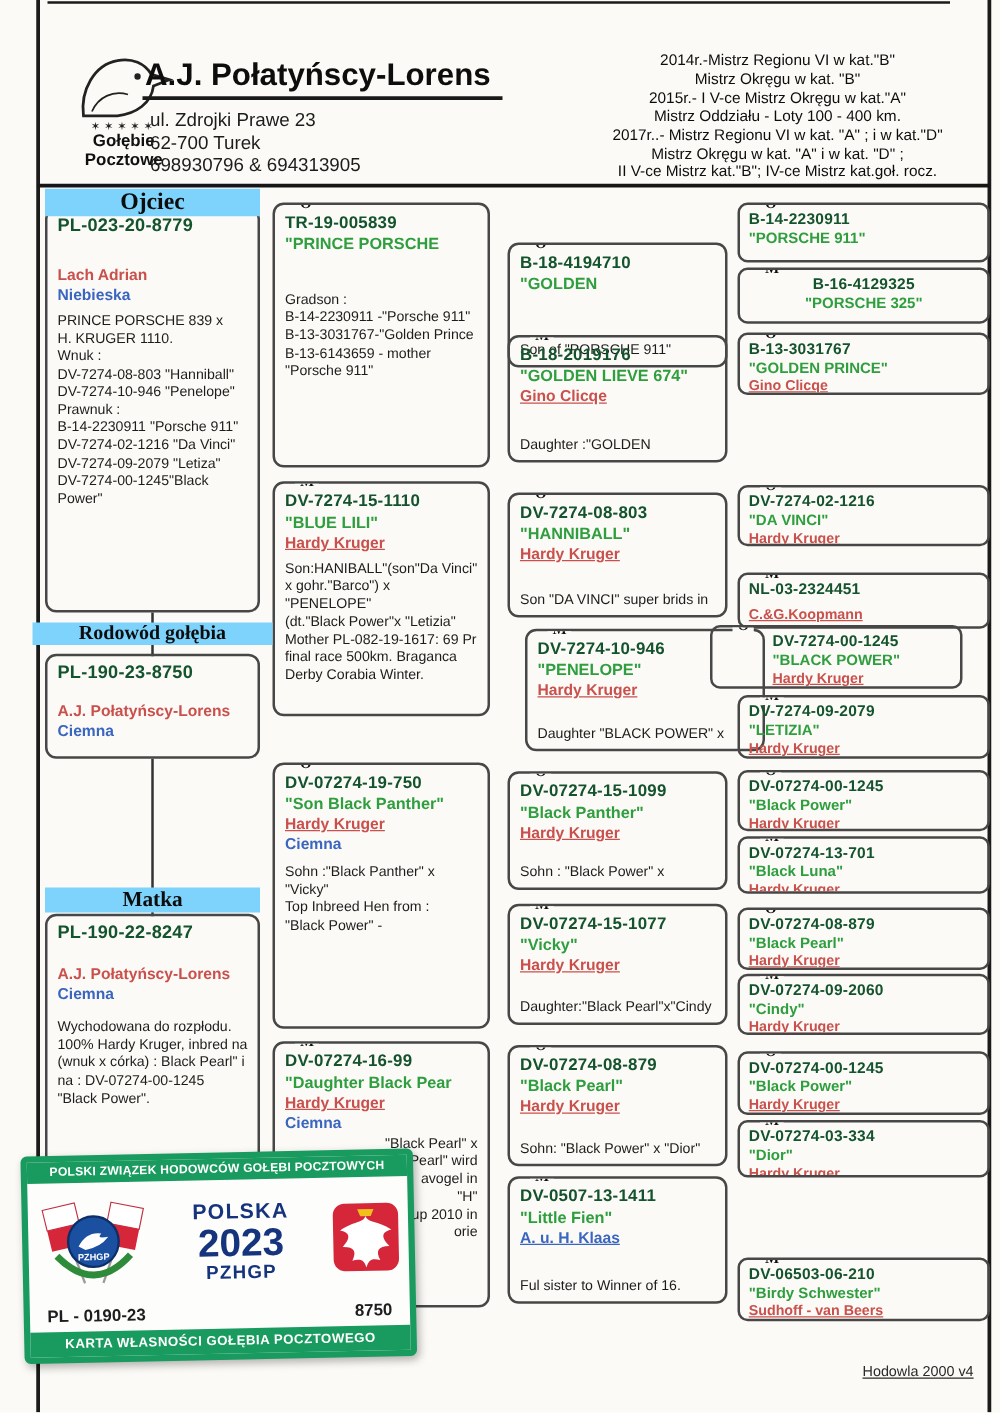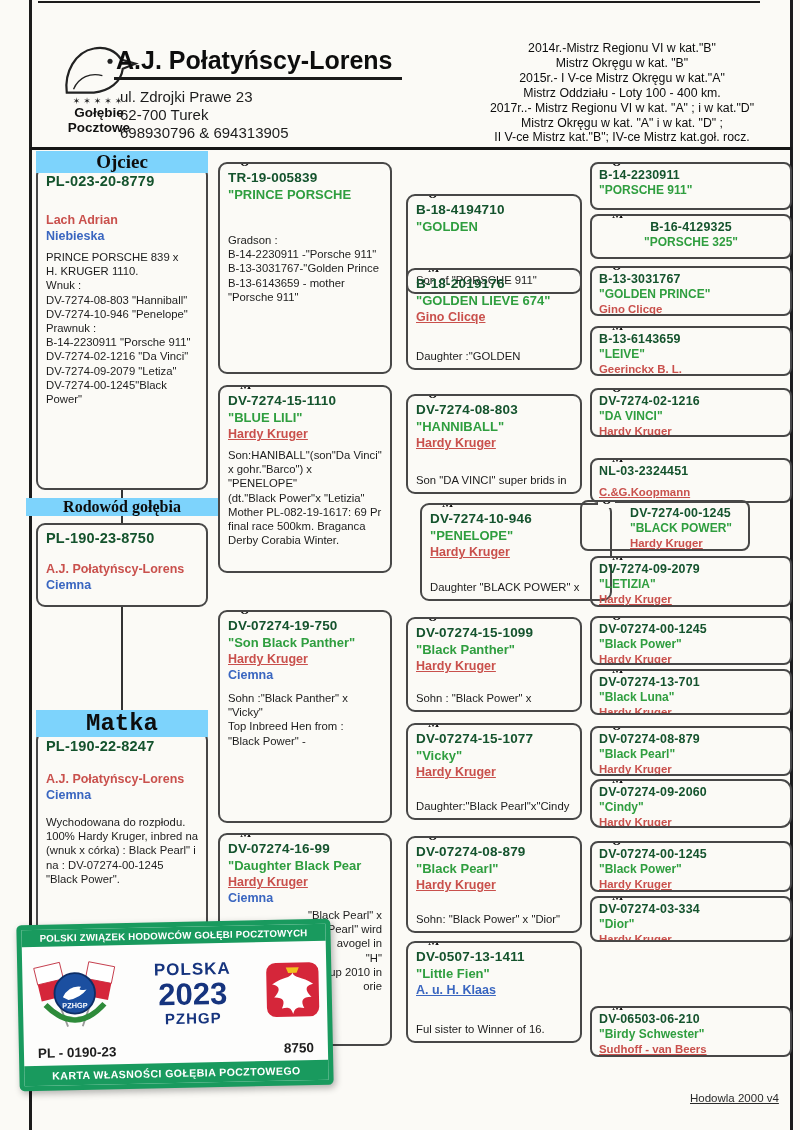--- a/index.html
+++ b/index.html
@@ -117,21 +117,21 @@
   <div class="vline" style="top:490px;height:35px;"></div>
   <div class="sec-label" style="left:26px;top:498px;width:192px;font-size:16px;">Rodowód gołębia</div>
 
   <div class="pbox" style="left:36px;top:523px;width:172px;height:84px;">
     <div class="ring big-ring">PL-190-23-8750</div>
     <div class="owner" style="margin-top:14px;">A.J. Połatyńscy-Lorens</div>
     <div class="colorname">Ciemna</div>
   </div>
 
   <div class="vline" style="top:607px;height:126px;"></div>
-  <div class="sec-label" style="left:36px;top:710px;width:172px;font-size:24px;font-family:Liberation Mono, monospace;">Matka</div>
+  <div class="sec-label" style="left:36px;top:710px;width:172px;font-size:17px;">Matka</div>
 
   <div class="pbox" style="left:36px;top:731px;width:172px;height:312px;">
     <div class="ring big-ring">PL-190-22-8247</div>
     <div class="owner" style="margin-top:16px;">A.J. Połatyńscy-Lorens</div>
     <div class="colorname">Ciemna</div>
     <div class="notes" style="margin-top:12px;">Wychodowana do rozpłodu.
 100% Hardy Kruger, inbred na
 (wnuk x córka) : Black Pearl" i
 na : DV-07274-00-1245
 "Black Power".</div>
@@ -249,38 +249,32 @@
     <span class="marker">M</span>
     <div class="ring">B-16-4129325</div>
     <div class="pname">"PORSCHE 325"</div>
   </div>
   <div class="pbox g4" style="left:590px;top:266px;width:202px;height:50px;">
     <span class="marker">O</span>
     <div class="ring">B-13-3031767</div>
     <div class="pname">"GOLDEN PRINCE"</div>
     <div class="owner u">Gino Clicqe</div>
   </div>
-  <div class="pbox g4" style="left:590px;top:326px;width:202px;height:50px;">
-    <span class="marker">M</span>
-    <div class="ring">B-13-6143659</div>
-    <div class="pname">"LEIVE"</div>
-    <div class="owner u">Geerinckx B. L.</div>
-  </div>
   <div class="pbox g4" style="left:590px;top:388px;width:202px;height:49px;">
     <span class="marker">O</span>
     <div class="ring">DV-7274-02-1216</div>
     <div class="pname">"DA VINCI"</div>
     <div class="owner u">Hardy Kruger</div>
   </div>
   <div class="pbox g4" style="left:590px;top:458px;width:202px;height:45px;">
     <span class="marker">M</span>
     <div class="ring">NL-03-2324451</div>
     <div class="owner u" style="margin-top:6px;">C.&amp;G.Koopmann</div>
   </div>
-  <div class="pbox g4" style="left:580px;top:500px;width:170px;height:51px;padding-left:48px;">
+  <div class="pbox g4" style="left:568px;top:500px;width:202px;height:51px;padding-left:48px;">
     <span class="marker">O</span>
     <div class="ring">DV-7274-00-1245</div>
     <div class="pname">"BLACK POWER"</div>
     <div class="owner u">Hardy Kruger</div>
   </div>
   <div class="pbox g4" style="left:590px;top:556px;width:202px;height:51px;">
     <span class="marker">M</span>
     <div class="ring">DV-7274-09-2079</div>
     <div class="pname">"LETIZIA"</div>
     <div class="owner u">Hardy Kruger</div>
@@ -296,21 +290,21 @@
     <div class="ring">DV-07274-13-701</div>
     <div class="pname">"Black Luna"</div>
     <div class="owner u">Hardy Kruger</div>
   </div>
   <div class="pbox g4" style="left:590px;top:726px;width:202px;height:50px;">
     <span class="marker">O</span>
     <div class="ring">DV-07274-08-879</div>
     <div class="pname">"Black Pearl"</div>
     <div class="owner u">Hardy Kruger</div>
   </div>
-  <div class="pbox g4" style="left:590px;top:779px;width:202px;height:49px;border-radius:11px;">
+  <div class="pbox g4" style="left:590px;top:779px;width:202px;height:49px;">
     <span class="marker">M</span>
     <div class="ring">DV-07274-09-2060</div>
     <div class="pname">"Cindy"</div>
     <div class="owner u">Hardy Kruger</div>
   </div>
   <div class="pbox g4" style="left:590px;top:841px;width:202px;height:51px;">
     <span class="marker">O</span>
     <div class="ring">DV-07274-00-1245</div>
     <div class="pname">"Black Power"</div>
     <div class="owner u">Hardy Kruger</div>

